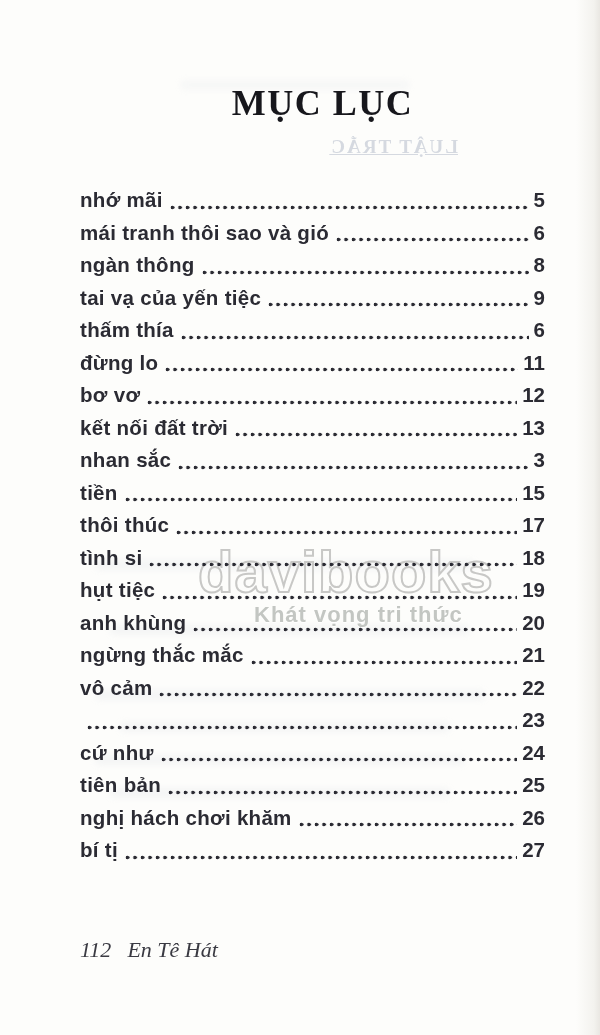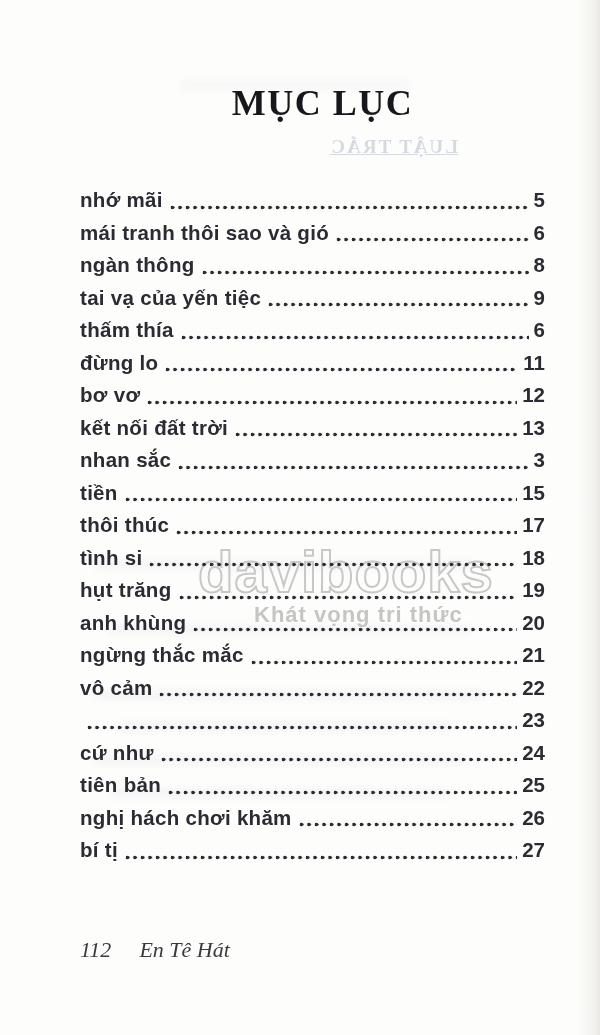--- a/index.html
+++ b/index.html
@@ -124,21 +124,21 @@
   }
   .footer{
     position:absolute;
     top:937px;left:80px;
     z-index:2;
     font-family:"Liberation Serif", serif;
     font-style:italic;
     font-size:22px;
     color:#3a3a42;
     display:flex;
-    gap:28px;
+    gap:16px;
     align-items:flex-end;
   }
 </style>
 </head>
 <body>
 
 <div class="page">
 
   <div class="bleed-title">LUẬT TRẮC</div>
   <div class="bleed-stripe bs1"></div>
@@ -225,21 +225,21 @@
         <span class="toc-page">17</span>
       </div>
 
       <div class="toc-row">
         <span class="toc-label">tình si</span>
         <span class="toc-leader"></span>
         <span class="toc-page">18</span>
       </div>
 
       <div class="toc-row">
-        <span class="toc-label">hụt trăng</span>
+        <span class="toc-label">hụt tiệc</span>
         <span class="toc-leader"></span>
         <span class="toc-page">19</span>
       </div>
 
       <div class="toc-row">
         <span class="toc-label">anh khùng</span>
         <span class="toc-leader"></span>
         <span class="toc-page">20</span>
       </div>
 

